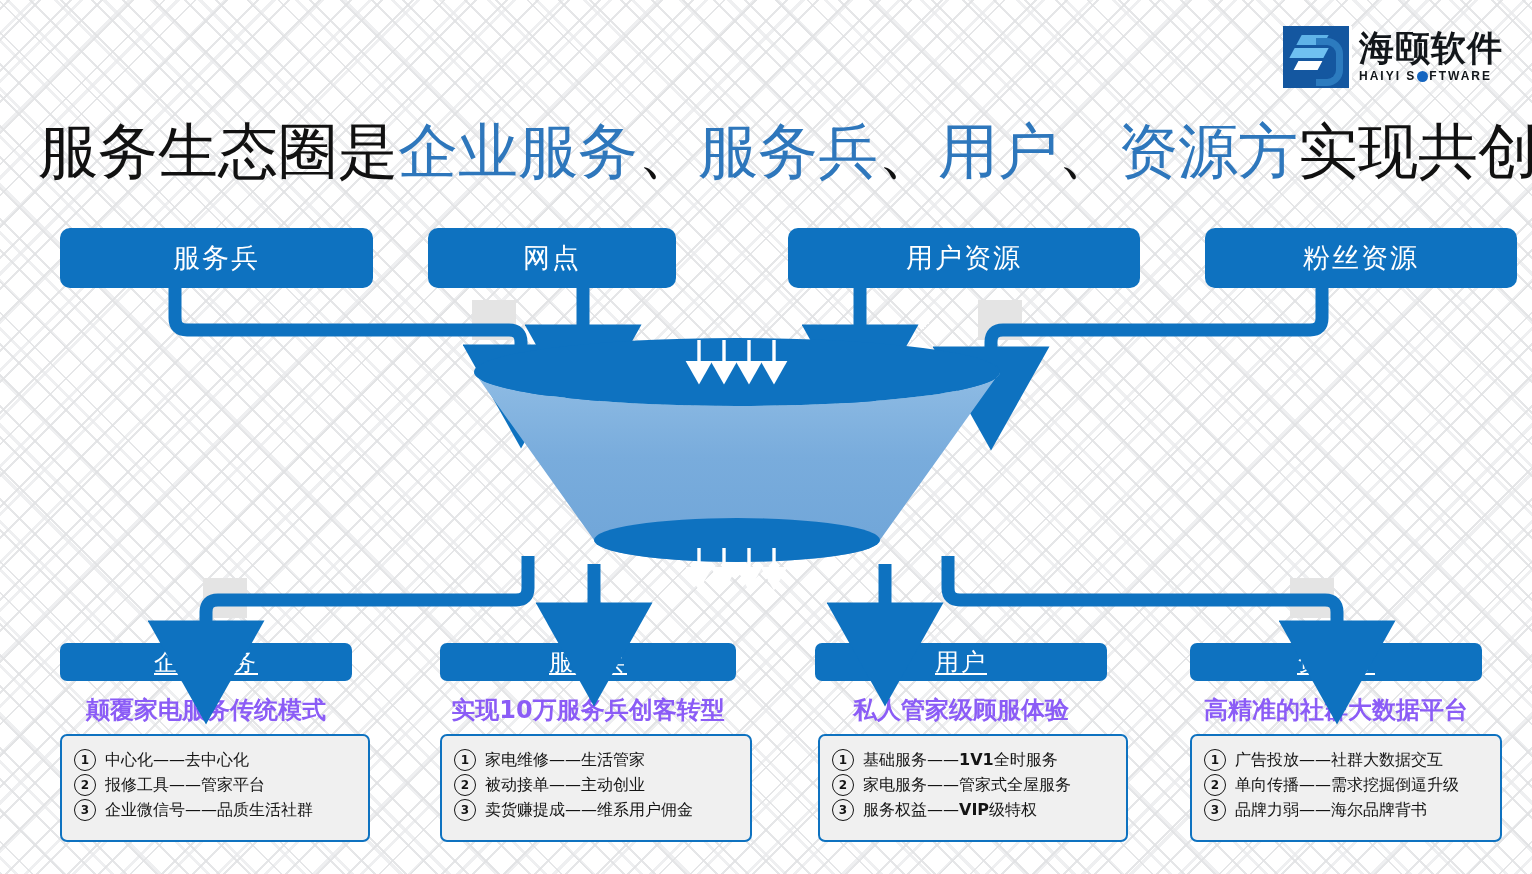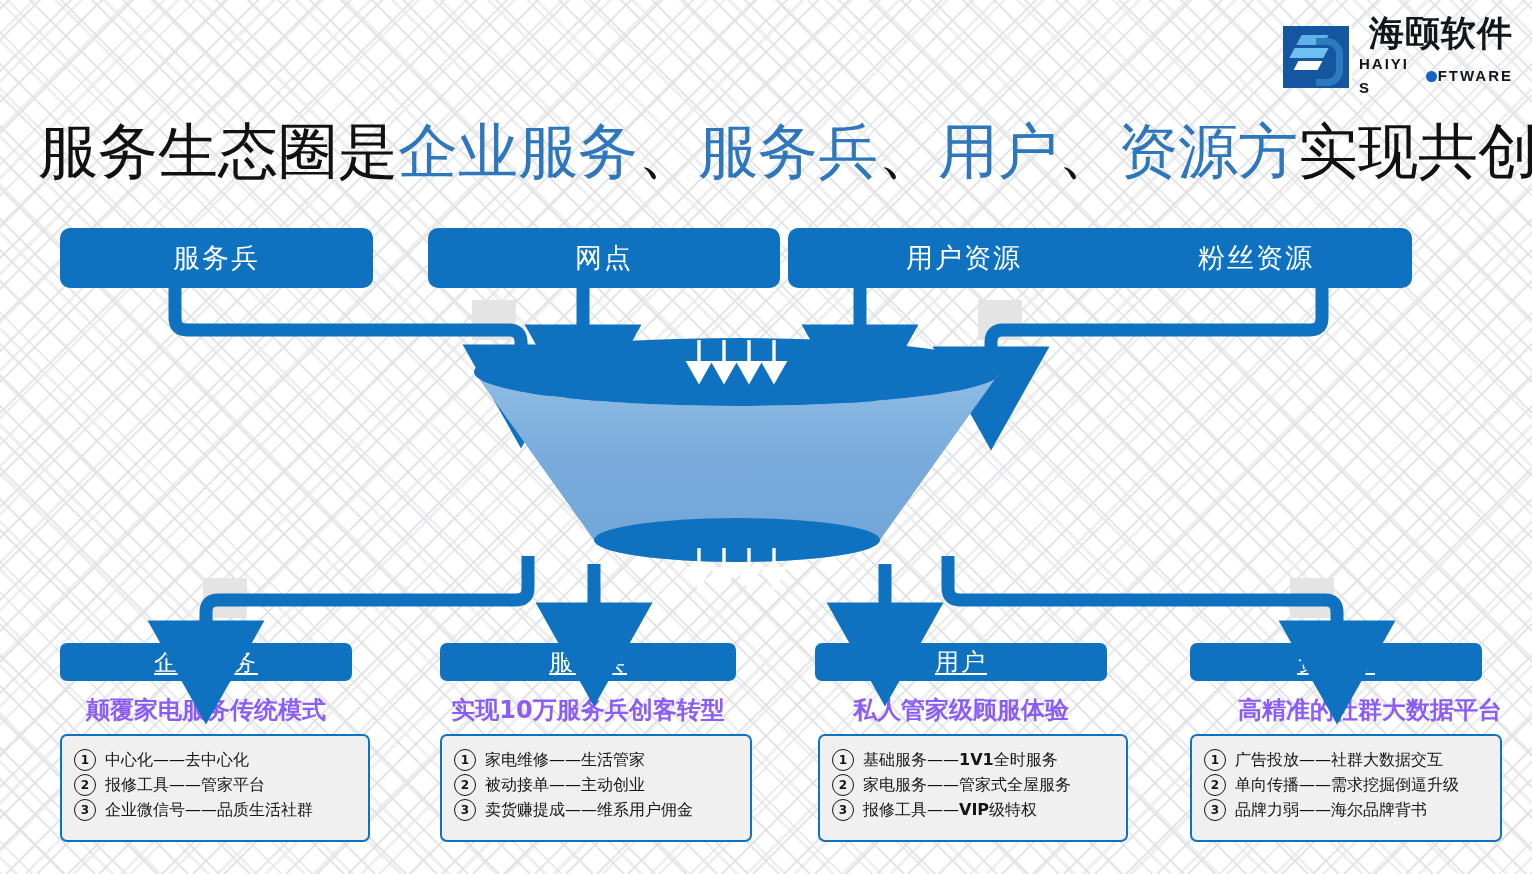--- a/index.html
+++ b/index.html
@@ -24,41 +24,41 @@
 
   
   #logo{position:absolute;left:1283px;top:24px;width:230px;height:66px;display:flex;align-items:center;}
   #logo-mark{width:66px;height:62px;background:#1457A0;position:relative;flex:none;border-right:3px solid #ffffff;}
   #logo-mark .sw1{position:absolute;left:16px;top:9px;width:27px;height:10px;background:#5FB3E8;transform:skewX(-28deg);}
   #logo-mark .sw2{position:absolute;left:9px;top:22px;width:34px;height:10px;background:#6FC0F0;transform:skewX(-28deg);}
   #logo-mark .sw3{position:absolute;left:13px;top:35px;width:24px;height:9px;background:#ffffff;transform:skewX(-28deg);}
   #logo-mark .hook{position:absolute;left:33px;top:12px;width:20px;height:34px;border:7px solid #2C7BBF;border-left:none;border-radius:0 16px 16px 0;}
   #logo-text{margin-left:7px;}
   #logo-cn{font-family:"DejaVu Sans",sans-serif;font-size:35px;font-weight:bold;color:#12161a;letter-spacing:1px;line-height:38px;text-align:right;}
-  #logo-en{font-size:15px;font-weight:bold;color:#12161a;letter-spacing:2.0px;line-height:24px;display:flex;align-items:center;}
+  #logo-en{font-size:12px;font-weight:bold;color:#12161a;letter-spacing:2.0px;line-height:18px;display:flex;align-items:center;}
   #logo-en .dot{display:inline-block;width:11px;height:11px;border-radius:50%;background:#1565C0;margin:0 1px;}
 
   
   #title{
     position:absolute;left:38px;top:122px;width:1470px;
     font-family:"DejaVu Serif","Liberation Serif",serif;
     font-size:60px;line-height:58px;color:#111111;white-space:nowrap;
   }
   #title .hl{color:#2E77BC;}
 
   
   .srcbox{
     position:absolute;height:60px;border-radius:10px;background:#0E72C0;
     color:#ffffff;display:flex;align-items:center;justify-content:center;
     font-family:"DejaVu Serif","Liberation Serif",serif;font-size:27px;letter-spacing:2px;
   }
   #src0{left:60px;top:228px;width:313px;}
-  #src1{left:428px;top:228px;width:352px;}
+  #src1{left:428px;top:228px;width:248px;}
   #src2{left:788px;top:228px;width:352px;}
-  #src3{left:1100px;top:228px;width:312px;}
+  #src3{left:1205px;top:228px;width:312px;}
 
   
   #funnel{position:absolute;left:472px;top:338px;width:530px;height:240px;}
   .funnel-txt{position:absolute;width:100%;text-align:center;color:#ffffff;
     font-family:"DejaVu Serif","Liberation Serif",serif;}
   #f-in{top:32px;font-size:16px;letter-spacing:1px;}
   #f-main{top:92px;font-size:32px;letter-spacing:1px;}
   #f-main .amber{color:#F3B229;}
   #f-sub{top:142px;font-size:17px;letter-spacing:1px;}
   #f-out{top:180px;font-size:16px;letter-spacing:1px;}
@@ -86,21 +86,21 @@
   #p0-head{left:60px;top:643px;width:292px;}
   #p0-sub {left:40px;top:694px;width:332px;}
   #p0-card{left:60px;top:734px;width:310px;height:108px;}
   #p1-head{left:440px;top:643px;width:296px;}
   #p1-sub {left:420px;top:694px;width:336px;}
   #p1-card{left:440px;top:734px;width:312px;height:108px;}
   #p2-head{left:815px;top:643px;width:292px;}
   #p2-sub {left:795px;top:694px;width:332px;}
   #p2-card{left:818px;top:734px;width:310px;height:108px;}
   #p3-head{left:1190px;top:643px;width:292px;}
-  #p3-sub {left:1170px;top:694px;width:332px;text-align:right;}
+  #p3-sub {left:1170px;top:694px;width:332px;}
   #p3-card{left:1190px;top:734px;width:312px;height:108px;}
 
   
   .graysq{position:absolute;background:#E4E4E4;z-index:1;}
 </style>
 </head>
 <body>
 
 <div id="bg-pattern"></div>
 
@@ -249,21 +249,21 @@
     <span>基础服务——</span>
       <b>1V1</b>
       <span>全时服务</span>
   </div>
   <div class="pitem">
     <span class="pnum">2</span>
     <span>家电服务——管家式全屋服务</span>
   </div>
   <div class="pitem">
     <span class="pnum">3</span>
-    <span>报修工具——</span>
+    <span>服务权益——</span>
       <b>VIP</b>
       <span>级特权</span>
   </div>
 </div>
 
 <div class="pillar-head" id="p3-head">
   <span>资源方</span>
 </div>
 <div class="pillar-sub" id="p3-sub">高精准的社群大数据平台</div>
 <div class="pillar-card" id="p3-card">

